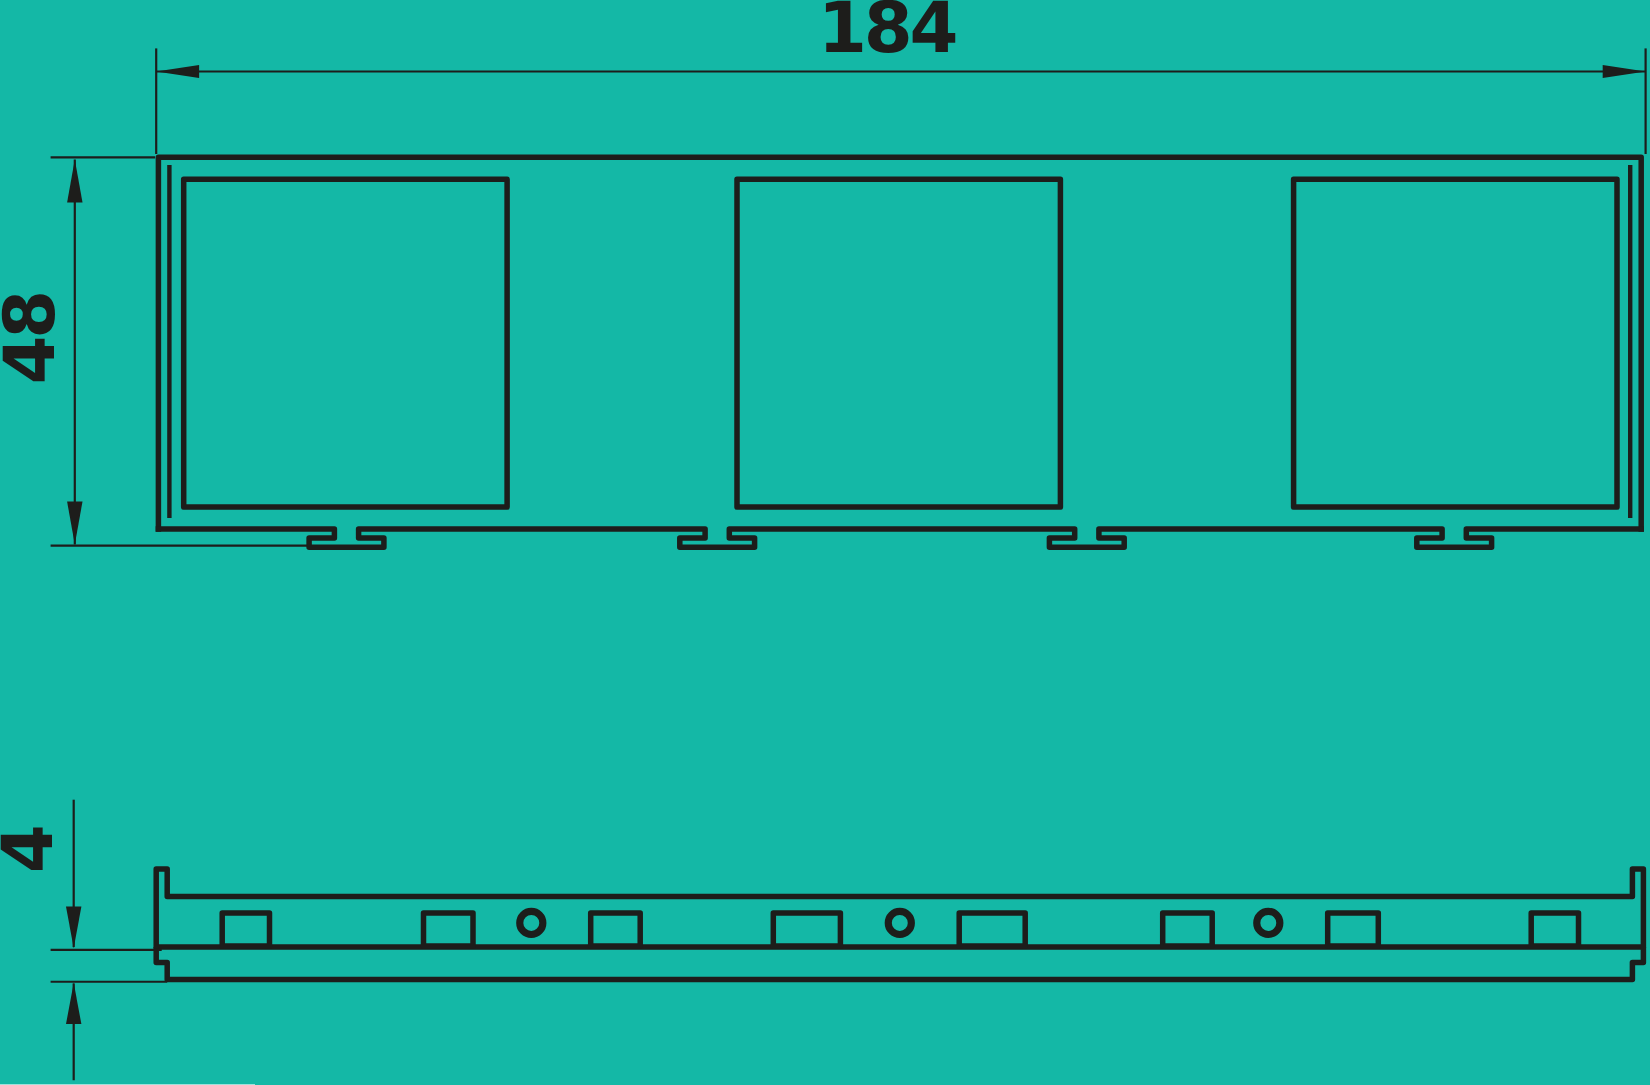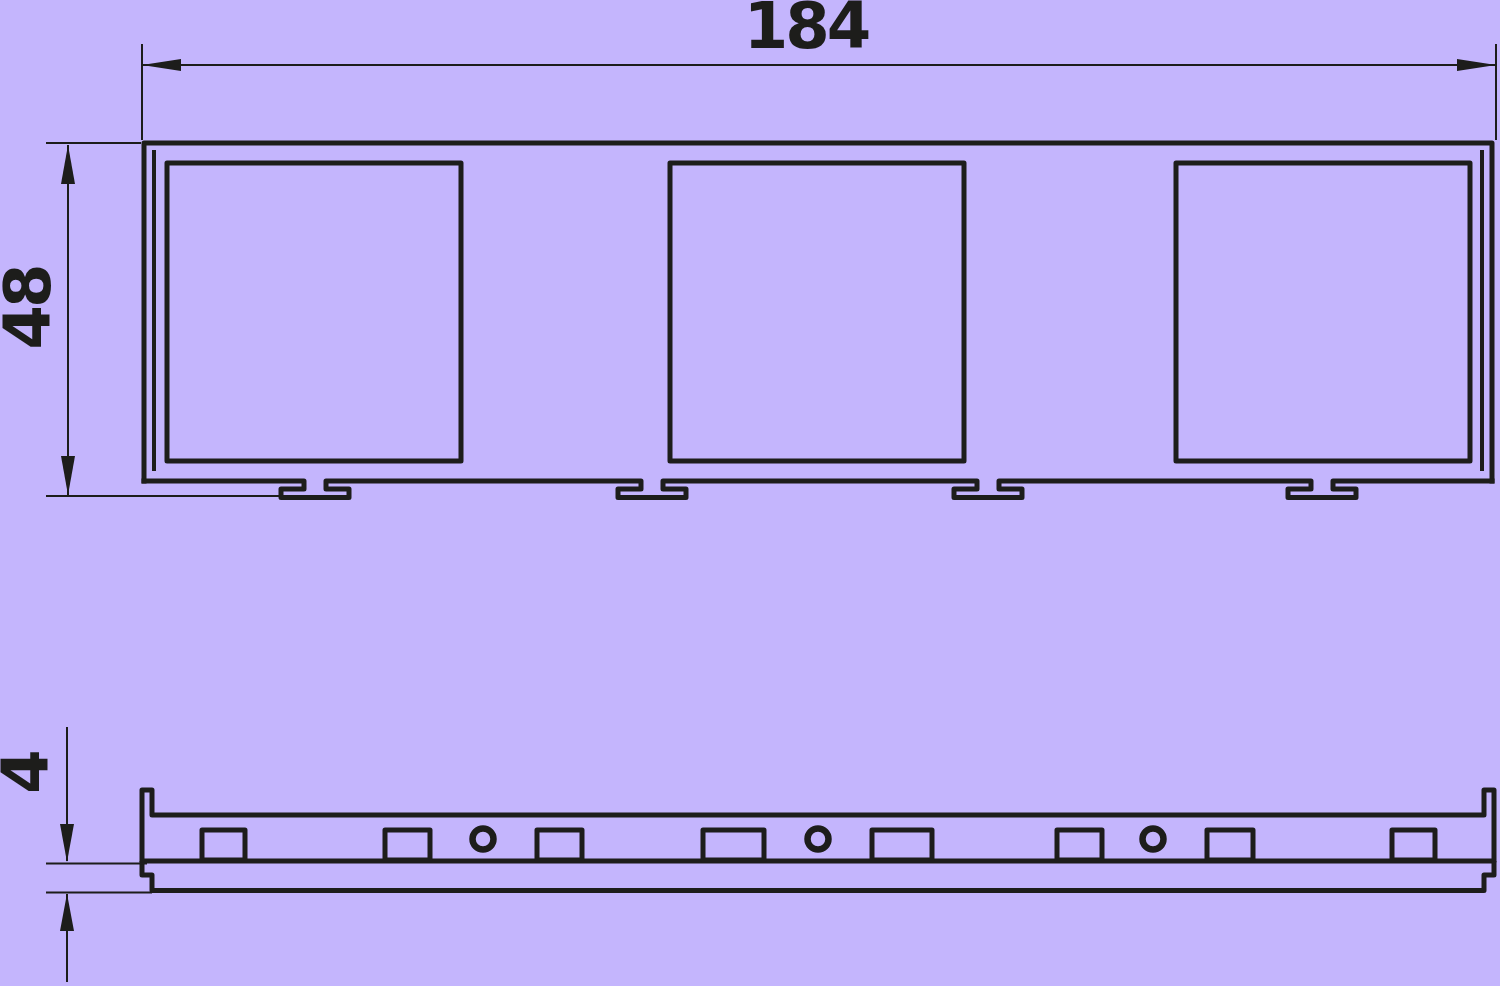--- a/index.html
+++ b/index.html
@@ -4,21 +4,21 @@
 <style>
   html, body {
     margin: 0;
     padding: 0;
     background: #ffffff;
   }
   .canvas {
     position: relative;
     width: 1500px;
     height: 986px;
-    background: #c4b5fd;
+    background: #14b8a6;
     overflow: hidden;
     font-family: "DejaVu Sans", "Liberation Sans", sans-serif;
   }
   .drawing-svg {
     position: absolute;
     left: 0;
     top: 0;
   }
   .stroke-thick {
     fill: none;

